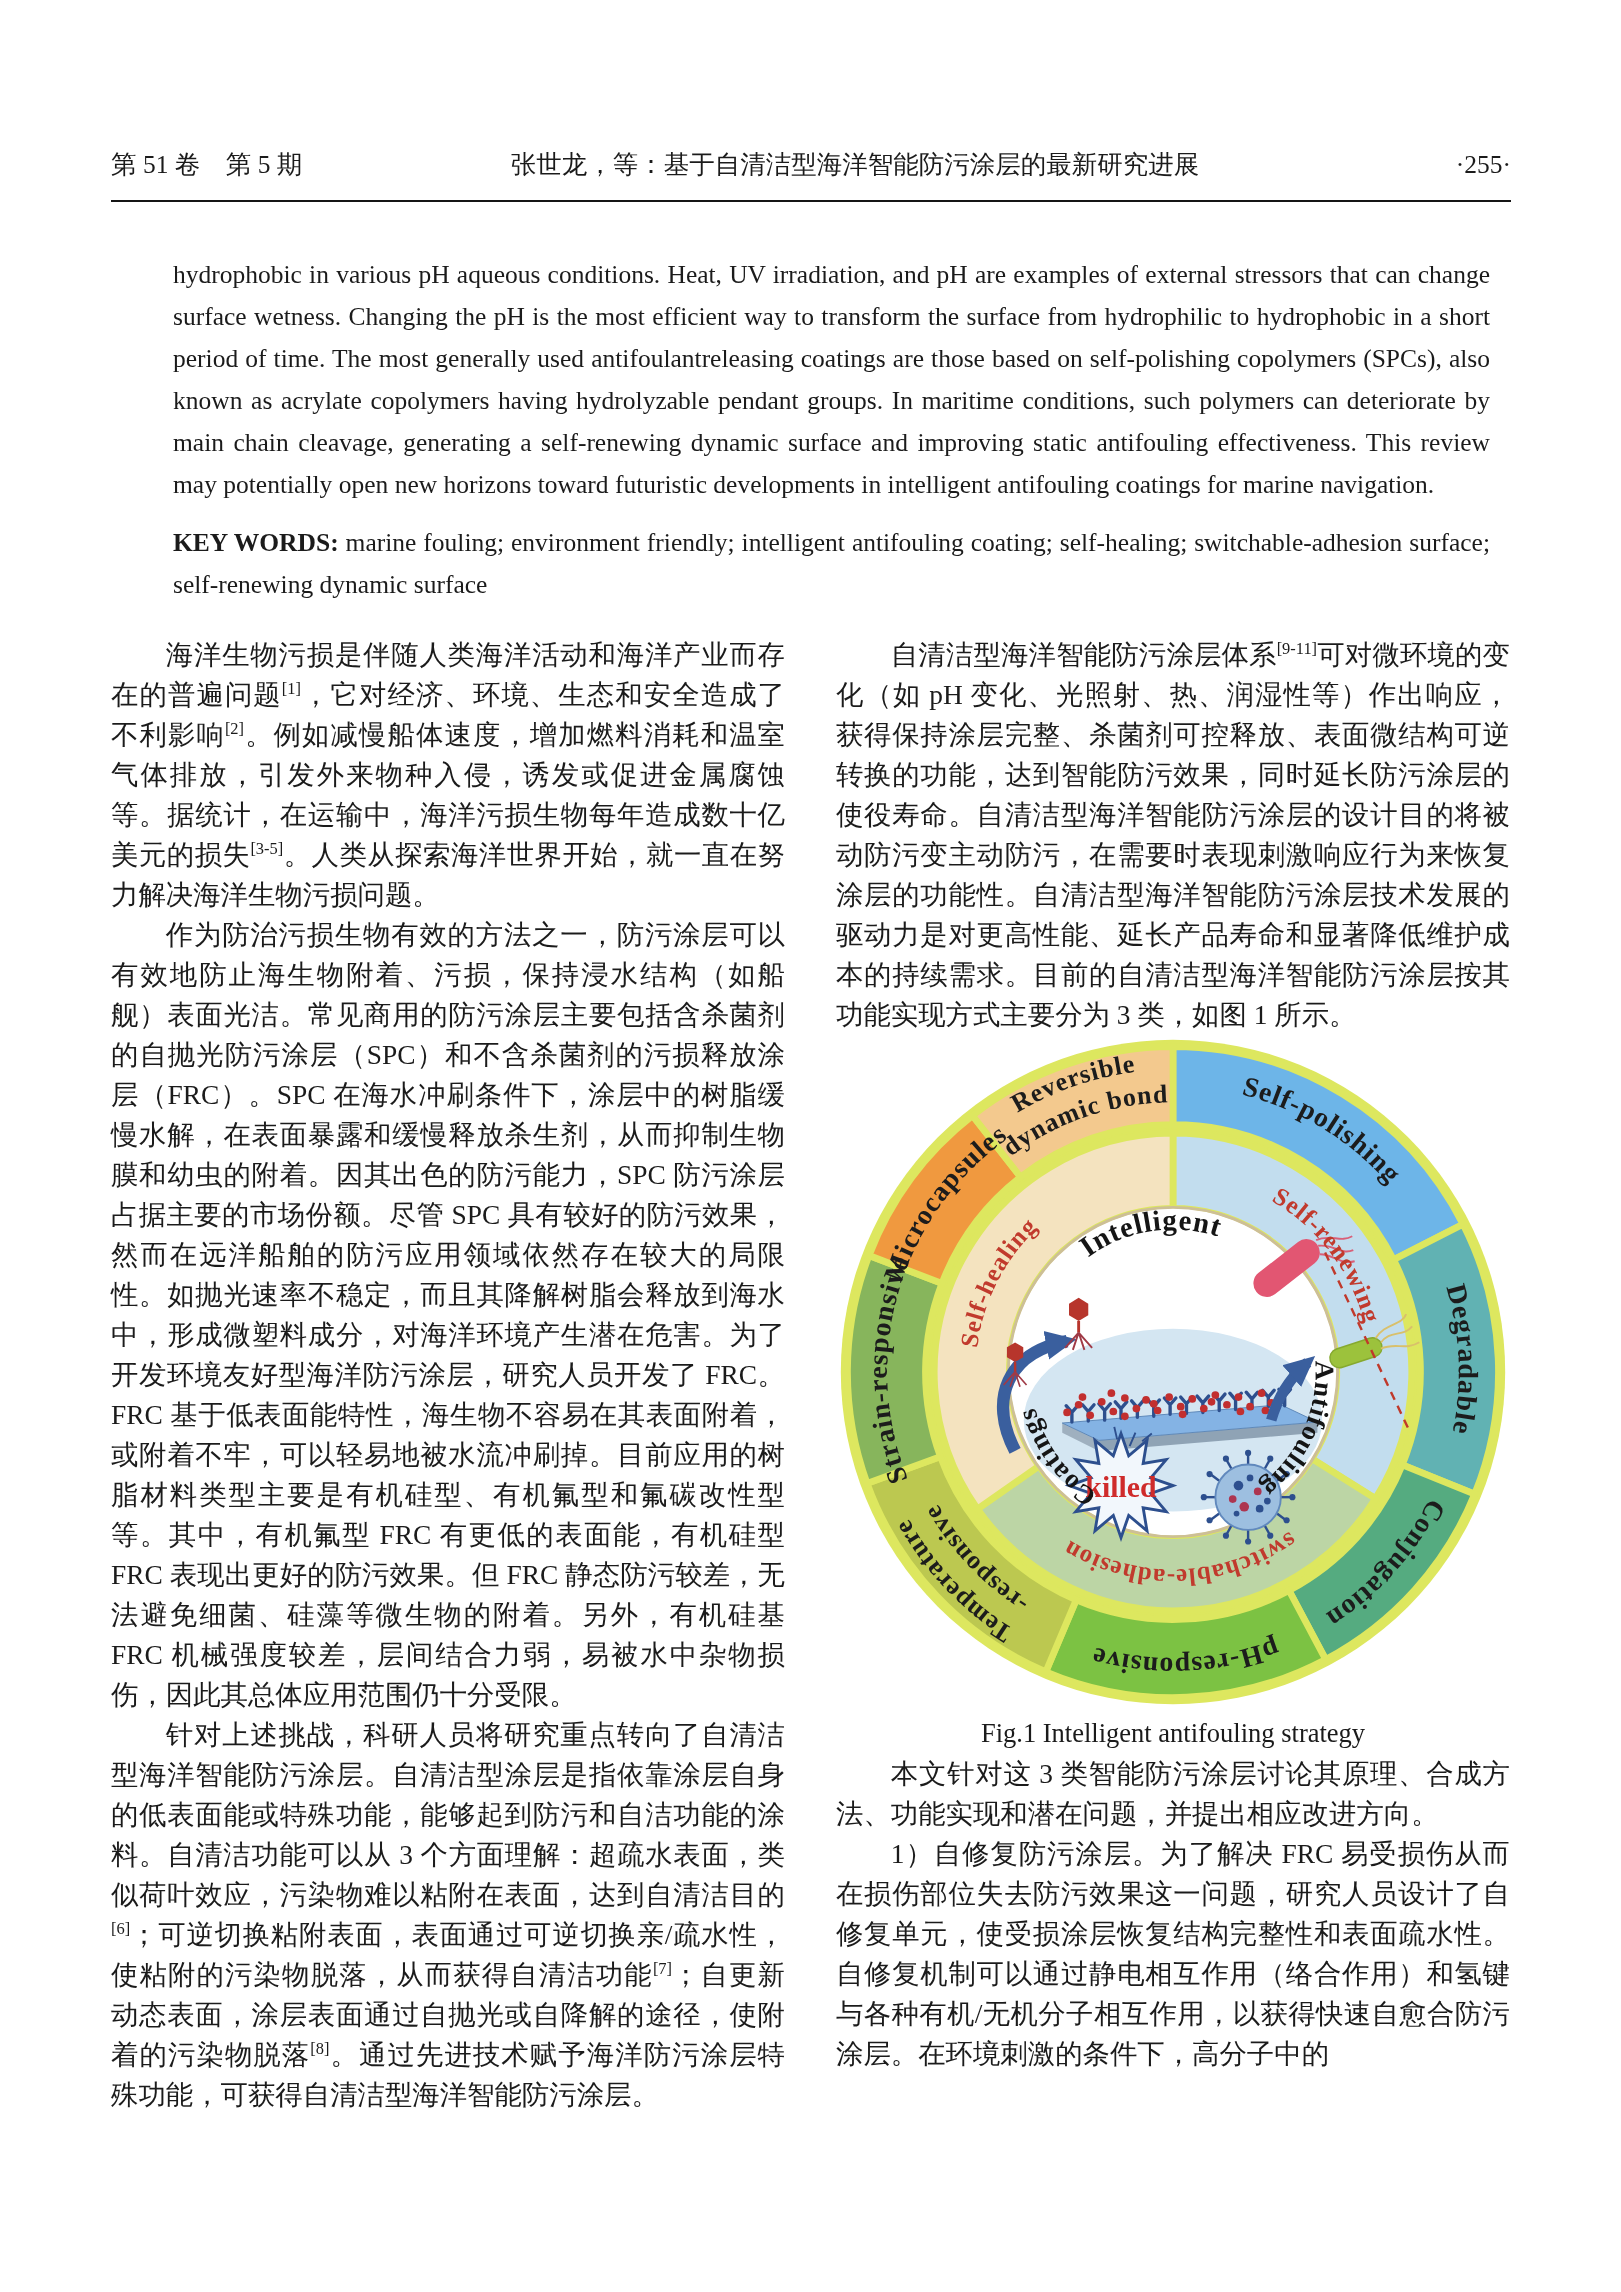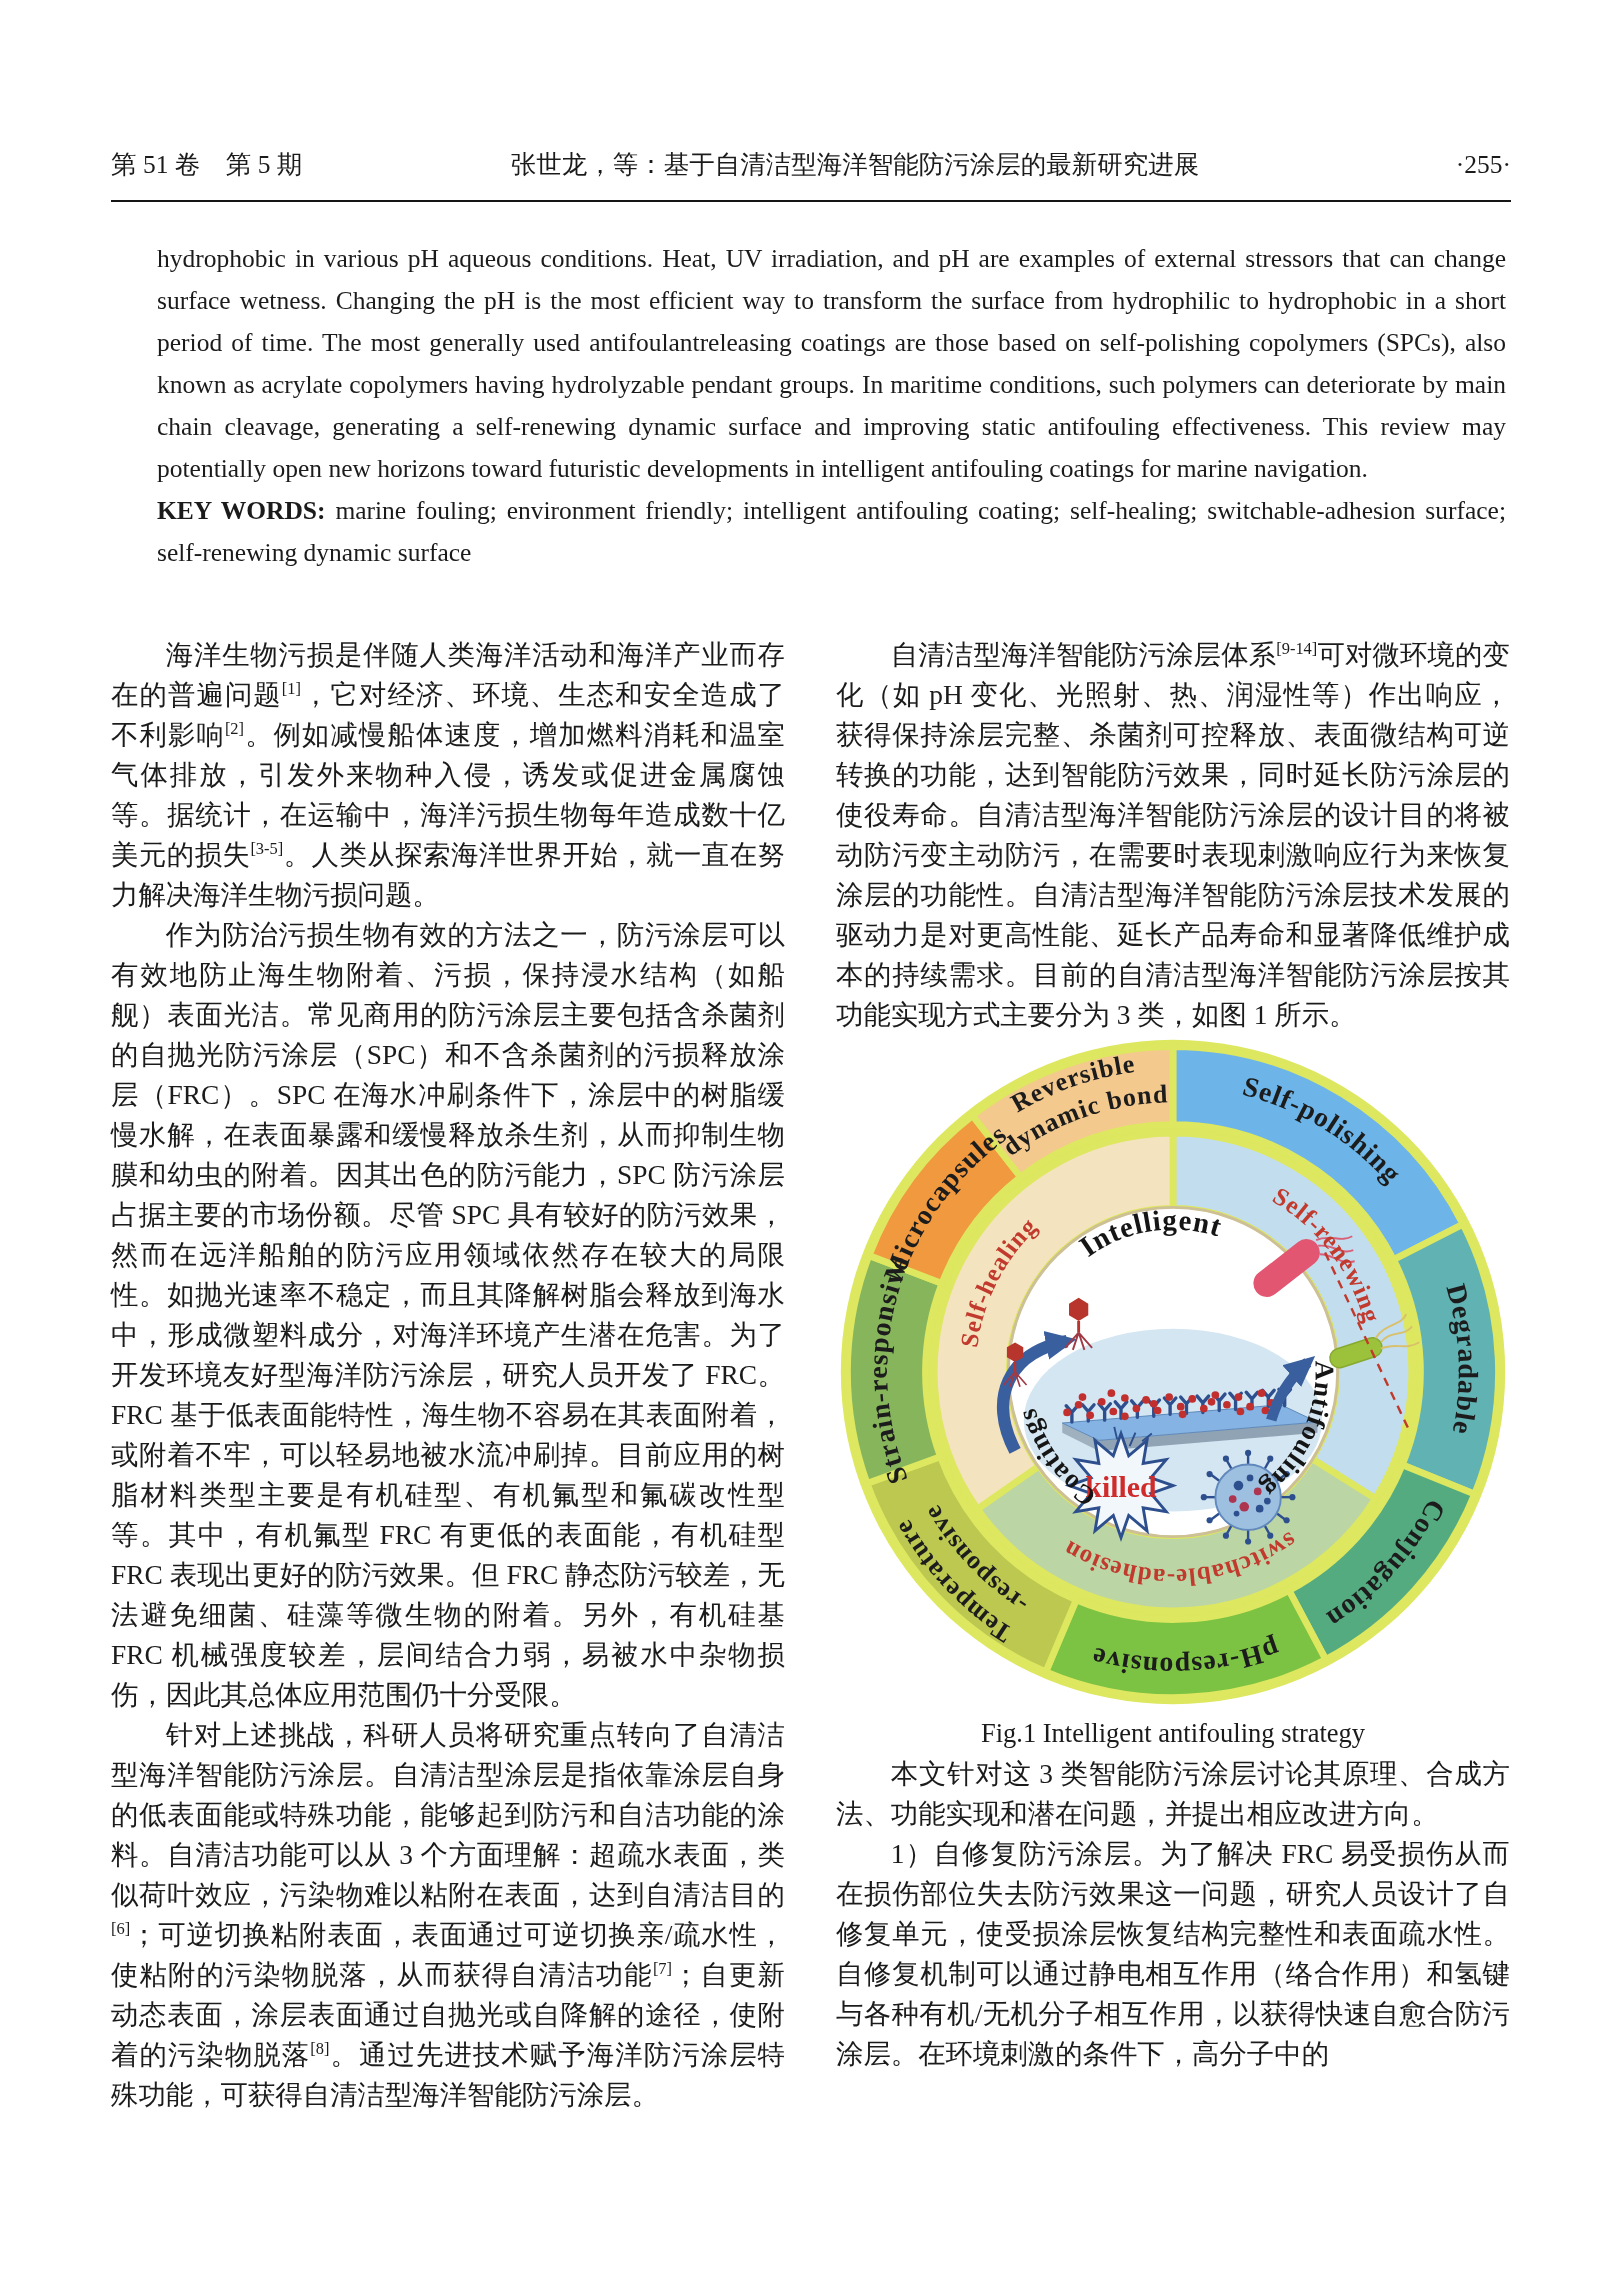--- a/index.html
+++ b/index.html
@@ -13,21 +13,21 @@
     display:flex;align-items:baseline;font-size:25.5px;
   }
   .header .left{white-space:nowrap;}
   .header .mid{flex:1;text-align:center;}
   .header .right{white-space:nowrap;margin-left:48px;}
   .rule{position:absolute;top:200px;left:111px;width:1400px;border-top:2.9px solid #151515;}
   .abstract{
     position:absolute;top:238px;left:157px;width:1349px;
     font-size:25.5px;line-height:42px;text-align:justify;
   }
-  .abstract p{margin:0;}
+  .abstract p{margin:16px;}
   .abstract .kw-label{font-weight:bold;}
   .columns{
     position:absolute;top:635px;left:111px;width:1400px;
     display:flex;gap:51px;
   }
   .col{width:674px;font-size:27.4px;line-height:40px;text-align:justify;}
   .col p{margin:0;text-indent:2em;}
   sup{font-size:0.6em;line-height:0;vertical-align:super;}
   .fig{margin:3.9px 0 5.9px 0;}
   .fig svg{display:block;margin:0 auto;}
@@ -60,21 +60,21 @@
 
   <div class="columns">
 
     <div class="col">
       <p><span>海洋生物污损是伴随人类海洋活动和海洋产业而存在的普遍问题</span><sup>[1]</sup><span>，它对经济、环境、生态和安全造成了不利影响</span><sup>[2]</sup><span>。例如减慢船体速度，增加燃料消耗和温室气体排放，引发外来物种入侵，诱发或促进金属腐蚀等。据统计，在运输中，海洋污损生物每年造成数十亿美元的损失</span><sup>[3-5]</sup><span>。人类从探索海洋世界开始，就一直在努力解决海洋生物污损问题。</span></p>
       <p><span>作为防治污损生物有效的方法之一，防污涂层可以有效地防止海生物附着、污损，保持浸水结构（如船舰）表面光洁。常见商用的防污涂层主要包括含杀菌剂的自抛光防污涂层（SPC）和不含杀菌剂的污损释放涂层（FRC）。SPC 在海水冲刷条件下，涂层中的树脂缓慢水解，在表面暴露和缓慢释放杀生剂，从而抑制生物膜和幼虫的附着。因其出色的防污能力，SPC 防污涂层占据主要的市场份额。尽管 SPC 具有较好的防污效果，然而在远洋船舶的防污应用领域依然存在较大的局限性。如抛光速率不稳定，而且其降解树脂会释放到海水中，形成微塑料成分，对海洋环境产生潜在危害。为了开发环境友好型海洋防污涂层，研究人员开发了 FRC。FRC 基于低表面能特性，海生物不容易在其表面附着，或附着不牢，可以轻易地被水流冲刷掉。目前应用的树脂材料类型主要是有机硅型、有机氟型和氟碳改性型等。其中，有机氟型 FRC 有更低的表面能，有机硅型 FRC 表现出更好的防污效果。但 FRC 静态防污较差，无法避免细菌、硅藻等微生物的附着。另外，有机硅基 FRC 机械强度较差，层间结合力弱，易被水中杂物损伤，因此其总体应用范围仍十分受限。</span></p>
       <p><span>针对上述挑战，科研人员将研究重点转向了自清洁型海洋智能防污涂层。自清洁型涂层是指依靠涂层自身的低表面能或特殊功能，能够起到防污和自洁功能的涂料。自清洁功能可以从 3 个方面理解：超疏水表面，类似荷叶效应，污染物难以粘附在表面，达到自清洁目的</span><sup>[6]</sup><span>；可逆切换粘附表面，表面通过可逆切换亲/疏水性，使粘附的污染物脱落，从而获得自清洁功能</span><sup>[7]</sup><span>；自更新动态表面，涂层表面通过自抛光或自降解的途径，使附着的污染物脱落</span><sup>[8]</sup><span>。通过先进技术赋予海洋防污涂层特殊功能，可获得自清洁型海洋智能防污涂层。</span></p>
     </div>
 
     <div class="col">
-      <p><span>自清洁型海洋智能防污涂层体系</span><sup>[9-14]</sup><span>可对微环境的变化（如 pH 变化、光照射、热、润湿性等）作出响应，获得保持涂层完整、杀菌剂可控释放、表面微结构可逆转换的功能，达到智能防污效果，同时延长防污涂层的使役寿命。自清洁型海洋智能防污涂层的设计目的将被动防污变主动防污，在需要时表现刺激响应行为来恢复涂层的功能性。自清洁型海洋智能防污涂层技术发展的驱动力是对更高性能、延长产品寿命和显著降低维护成本的持续需求。目前的自清洁型海洋智能防污涂层按其功能实现方式主要分为 3 类，如图 1 所示。</span></p>
+      <p><span>自清洁型海洋智能防污涂层体系</span><sup>[9-11]</sup><span>可对微环境的变化（如 pH 变化、光照射、热、润湿性等）作出响应，获得保持涂层完整、杀菌剂可控释放、表面微结构可逆转换的功能，达到智能防污效果，同时延长防污涂层的使役寿命。自清洁型海洋智能防污涂层的设计目的将被动防污变主动防污，在需要时表现刺激响应行为来恢复涂层的功能性。自清洁型海洋智能防污涂层技术发展的驱动力是对更高性能、延长产品寿命和显著降低维护成本的持续需求。目前的自清洁型海洋智能防污涂层按其功能实现方式主要分为 3 类，如图 1 所示。</span></p>
 
       <figure class="fig" style="margin:0;">
         <svg width="674" height="674" viewBox="0 0 700 700" style="font-size:28px">
           <defs>
             <path id="arcA" d="M 350 36 A 314 314 0 0 1 350 664 A 314 314 0 0 1 350 36" fill="none"></path>
             <path id="arcB" d="M 350 53 A 297 297 0 0 1 350 647 A 297 297 0 0 1 350 53" fill="none"></path>
             <path id="arcC" d="M 350 70 A 280 280 0 0 1 350 630 A 280 280 0 0 1 350 70" fill="none"></path>
             <path id="arcM" d="M 350 145 A 205 205 0 0 1 350 555 A 205 205 0 0 1 350 145" fill="none"></path>
             <path id="arcI" d="M 350 498 A 148 148 0 0 1 350 202 A 148 148 0 0 1 350 498" fill="none"></path>
             <marker id="ah" markerUnits="userSpaceOnUse" markerWidth="34" markerHeight="34" refX="22" refY="17" orient="auto">

